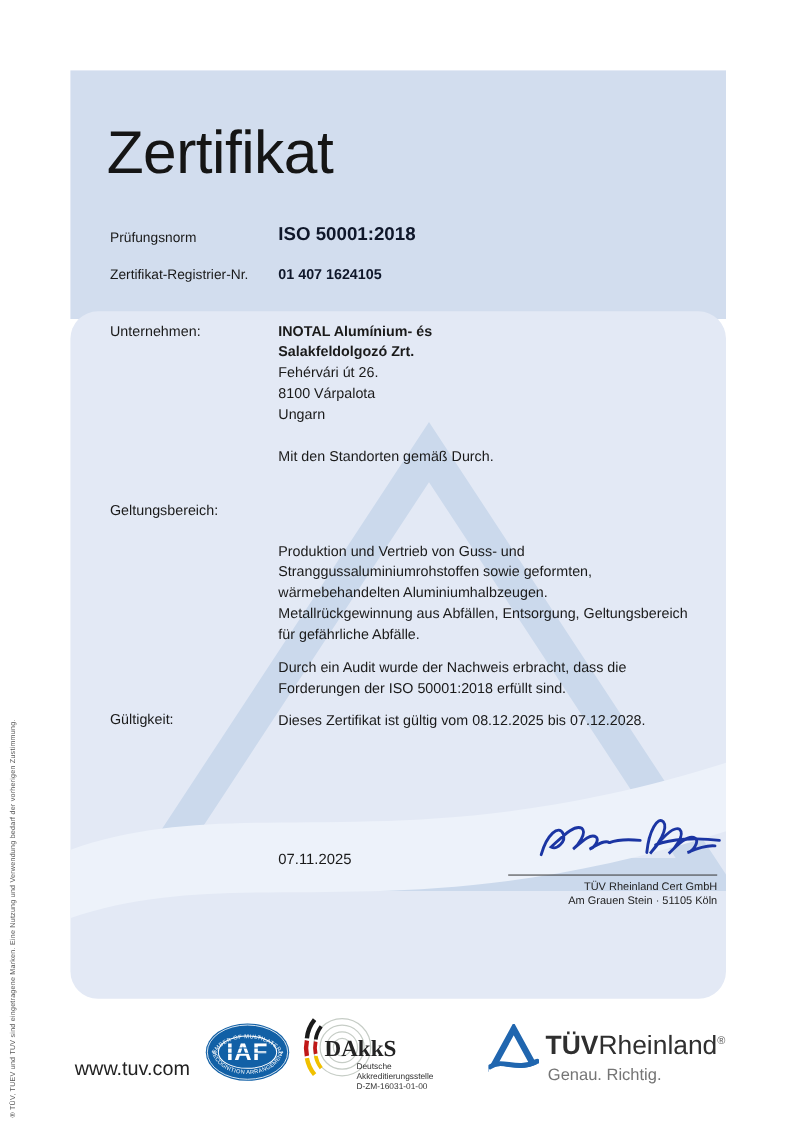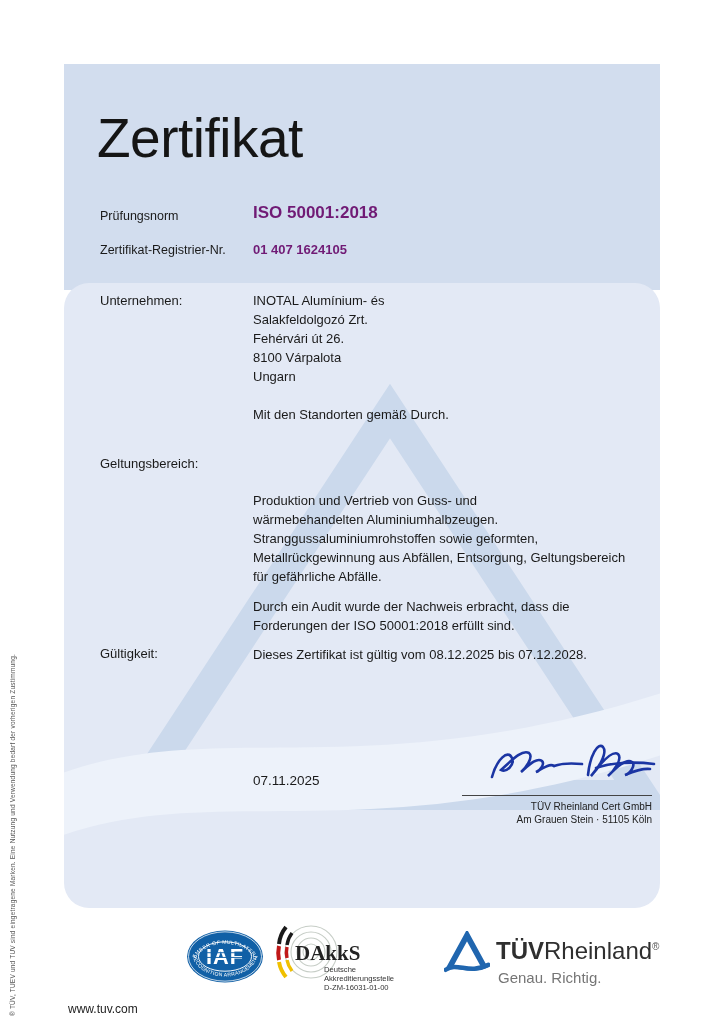--- a/index.html
+++ b/index.html
@@ -17,50 +17,50 @@
   
   .box-top {
     position:absolute; left:64px; top:64px; width:596px; height:226px;
     background:#d2ddee;
   }
   .cert-title {
     position:absolute; left:33px; top:42px;
     font-size:55px; letter-spacing:-0.5px; color:#151515;
   }
   .row-label { position:absolute; left:36px; font-size:12.5px; color:#1a1a1a; }
-  .row-value { position:absolute; left:189px; color:#701a75; }
+  .row-value { position:absolute; left:189px; color:#0f172a; }
   .val-norm  { top:139px; font-size:17px; font-weight:bold; }
   .lbl-norm  { top:145px; }
   .lbl-reg   { top:179px; }
   .val-reg   { top:178px; font-size:13px; font-weight:bold; }
   
   .box-bottom {
     position:absolute; left:64px; top:283px; width:596px; height:625px;
     background:#e3e9f5; overflow:hidden;border-radius:25px;
   }
   .watermark { position:absolute; left:0; top:0; width:596px; height:625px; }
   .bb-label { position:absolute; left:36px; font-size:13px; }
   .bb-text  { position:absolute; left:189px; font-size:13px; line-height:19px; }
-  .bold { font-weight:normal; }
+  .bold { font-weight:bold; }
   .company-block { top:8px; }
   .note-line { margin-top:19px; }
   .scope-block { top:172px;margin-top:36px; }
   .lbl-scope { top:173px;text-align:right; }
   .audit-block { top:314px; }
   .lbl-valid { top:363px; }
   .valid-line { top:362px; }
   .issue-date { position:absolute; left:189px; top:490px; font-size:13.5px; }
   .sig-svg { position:absolute; left:420px; top:452px; }
   .sig-line { position:absolute; left:398px; top:512px; width:190px; border-top:1px solid #444; }
   .sig-org {
     position:absolute; right:8px; top:518px; text-align:right;
     font-size:10px; line-height:12.5px; color:#222;
   }
   
-  .website { position:absolute; left:68px; top:1002px; font-size:12px; color:#222; }
+  .website { position:absolute; left:68px; top:961px; font-size:18px; color:#222; }
   .iaf-logo { position:absolute; left:186px; top:929px; }
   .dakks-logo { position:absolute; left:267px; top:924px; }
   .tuv-logo { position:absolute; left:444px; top:929px; width:216px; height:64px; }
   .tuv-tri { position:absolute; left:0; top:2px; }
   .tuv-word { position:absolute; left:52px; top:8px; font-size:24px; color:#2f2f2f; white-space:nowrap; }
   .tuv-word .b { font-weight:bold; }
   .tuv-word .reg { font-size:10px; vertical-align:super; color:#555; }
   .tuv-tag { position:absolute; left:54px; top:40px; font-size:15px; color:#757575; }
 </style>
 </head>
@@ -91,22 +91,22 @@
       <div class="bold">Salakfeldolgozó Zrt.</div>
       <div>Fehérvári út 26.</div>
       <div>8100 Várpalota</div>
       <div>Ungarn</div>
       <div class="note-line">Mit den Standorten gemäß Durch.</div>
     </div>
 
     <div class="bb-label lbl-scope">Geltungsbereich:</div>
     <div class="bb-text scope-block">
       <div>Produktion und Vertrieb von Guss- und</div>
+      <div>Stranggussaluminiumrohstoffen sowie geformten,</div>
       <div>wärmebehandelten Aluminiumhalbzeugen.</div>
-      <div>Stranggussaluminiumrohstoffen sowie geformten,</div>
       <div>Metallrückgewinnung aus Abfällen, Entsorgung, Geltungsbereich</div>
       <div>für gefährliche Abfälle.</div>
     </div>
 
     <div class="bb-text audit-block">
       <div>Durch ein Audit wurde der Nachweis erbracht, dass die</div>
       <div>Forderungen der ISO 50001:2018 erfüllt sind.</div>
     </div>
 
     <div class="bb-label lbl-valid">Gültigkeit:</div>

